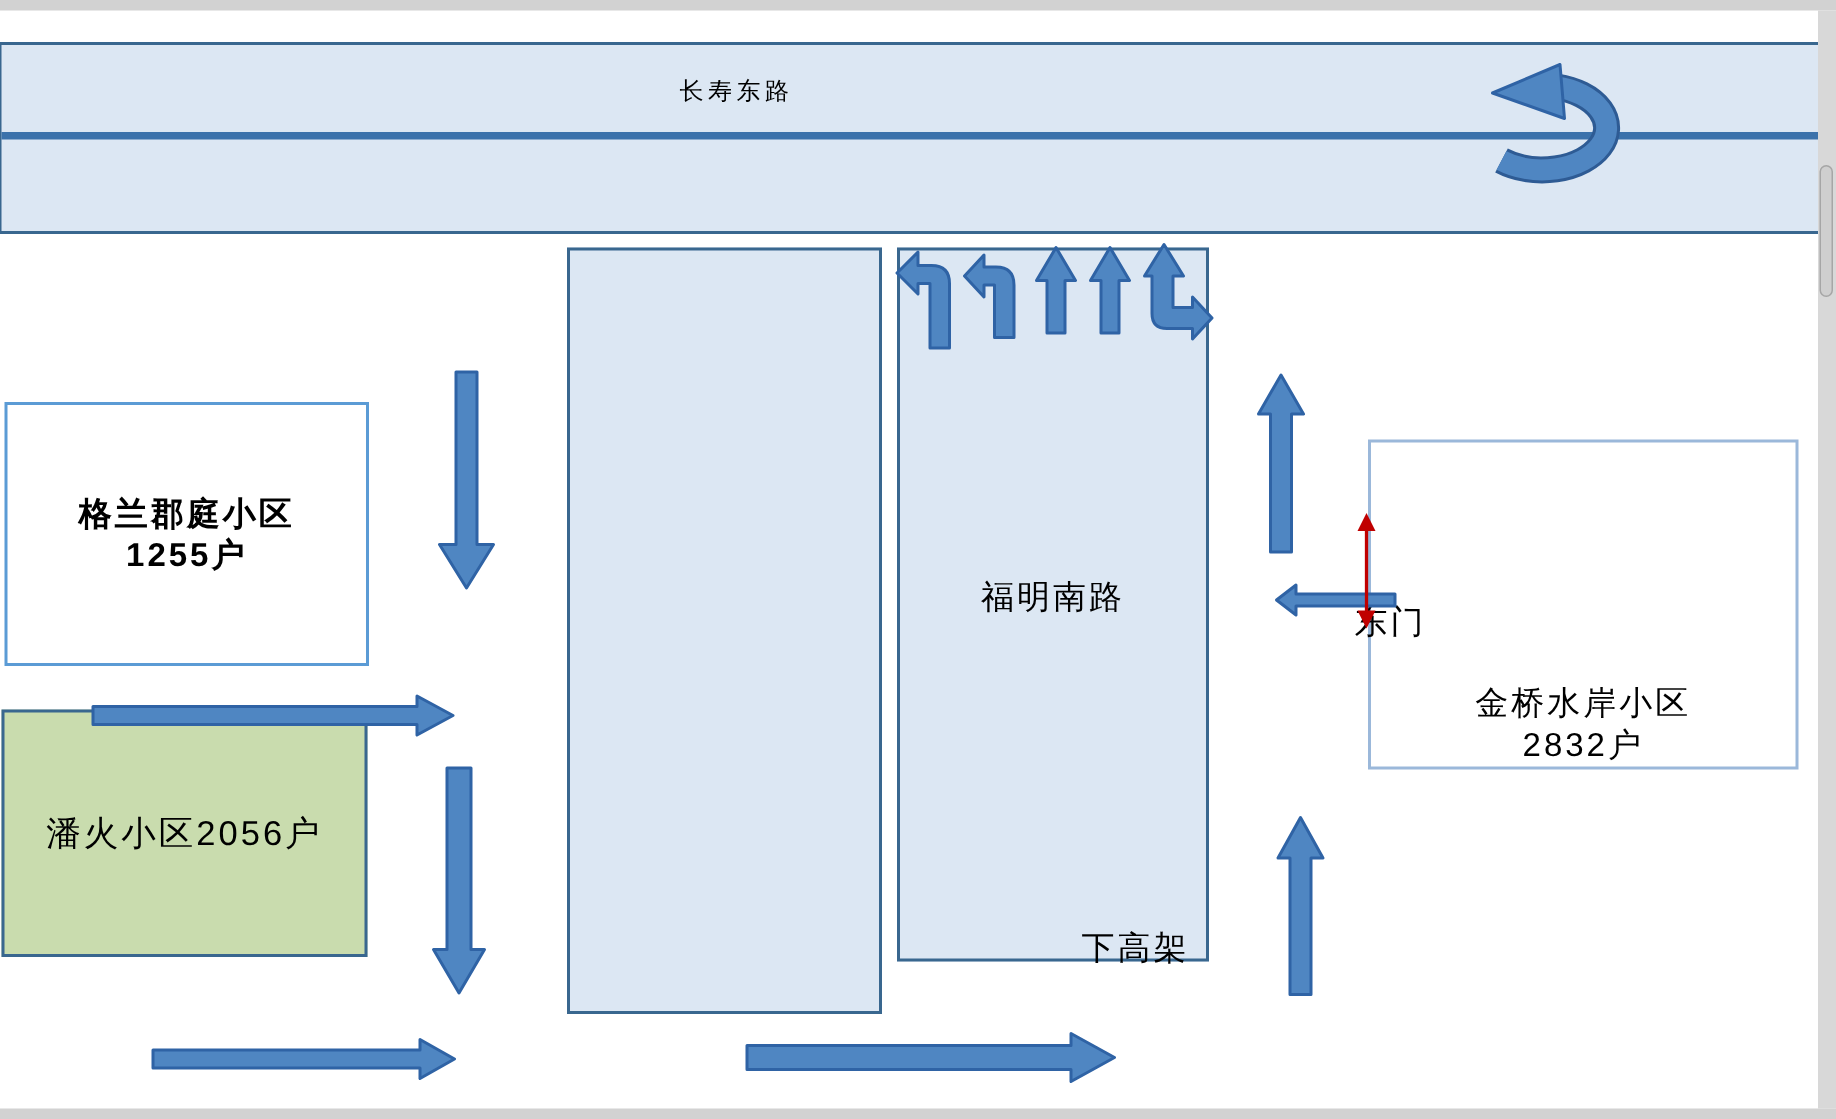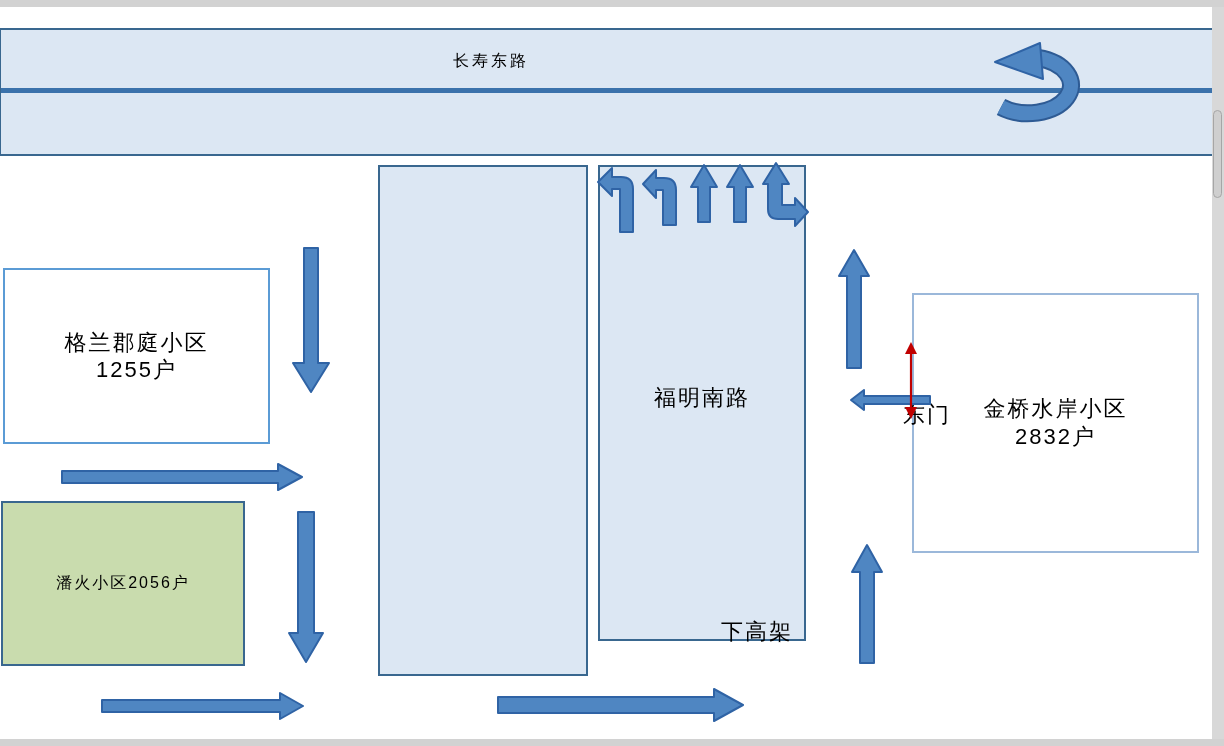--- a/index.html
+++ b/index.html
@@ -20,23 +20,23 @@
 
   
   .vrect{position:absolute;background:#dce7f3;border:2px solid #39678f;box-sizing:border-box;}
   .vrect.left{left:378px;top:165px;width:210px;height:511px;}
   .vrect.right{left:598px;top:165px;width:208px;height:476px;}
   .fuming-label{position:absolute;left:0;width:100%;top:216px;text-align:center;font-size:22px;letter-spacing:2px;}
   .ramp-label{position:absolute;right:11px;top:450px;font-size:22px;letter-spacing:2px;text-align:right;}
 
   
   .box{position:absolute;box-sizing:border-box;display:flex;flex-direction:column;align-items:center;justify-content:center;text-align:center;}
-  .box.gelan{left:3px;top:268px;width:267px;height:176px;background:#ffffff;border:2px solid #5b9bd5;font-size:22px;line-height:27px;letter-spacing:2px;}
-  .box.panhuo{left:1px;top:501px;width:244px;height:165px;background:#c9dcae;border:2px solid #39678f;font-size:16px;letter-spacing:2px;}
-  .box.jinqiao{left:912px;top:293px;width:287px;height:260px;background:#ffffff;border:2px solid #9bb8da;font-size:22px;line-height:28px;letter-spacing:2px;}
+  .box.gelan{left:3px;top:268px;width:243px;height:176px;background:#ffffff;border:2px solid #5b9bd5;font-size:22px;line-height:27px;letter-spacing:2px;font-weight:bold;}
+  .box.panhuo{left:1px;top:473px;width:244px;height:165px;background:#c9dcae;border:2px solid #39678f;font-size:23px;letter-spacing:2px;}
+  .box.jinqiao{left:912px;top:293px;width:287px;height:220px;background:#ffffff;border:2px solid #9bb8da;font-size:22px;line-height:28px;letter-spacing:2px;justify-content:flex-end;}
   .gate-label{position:absolute;left:877px;top:400px;font-size:22px;letter-spacing:2px;margin-left:26px;}
 
   
   svg.arrows{position:absolute;left:0;top:0;pointer-events:none;}
   .blue-arrow{fill:#4f86c2;stroke:#2f63a5;stroke-width:2;stroke-linejoin:round;}
   .uturn-outline{fill:none;stroke:#2e5b94;stroke-width:18;}
   .uturn-body{fill:none;stroke:#4f86c2;stroke-width:14;}
   .red-line{stroke:#c00000;stroke-width:2.2;}
   .red-head{fill:#c00000;}
 </style>

